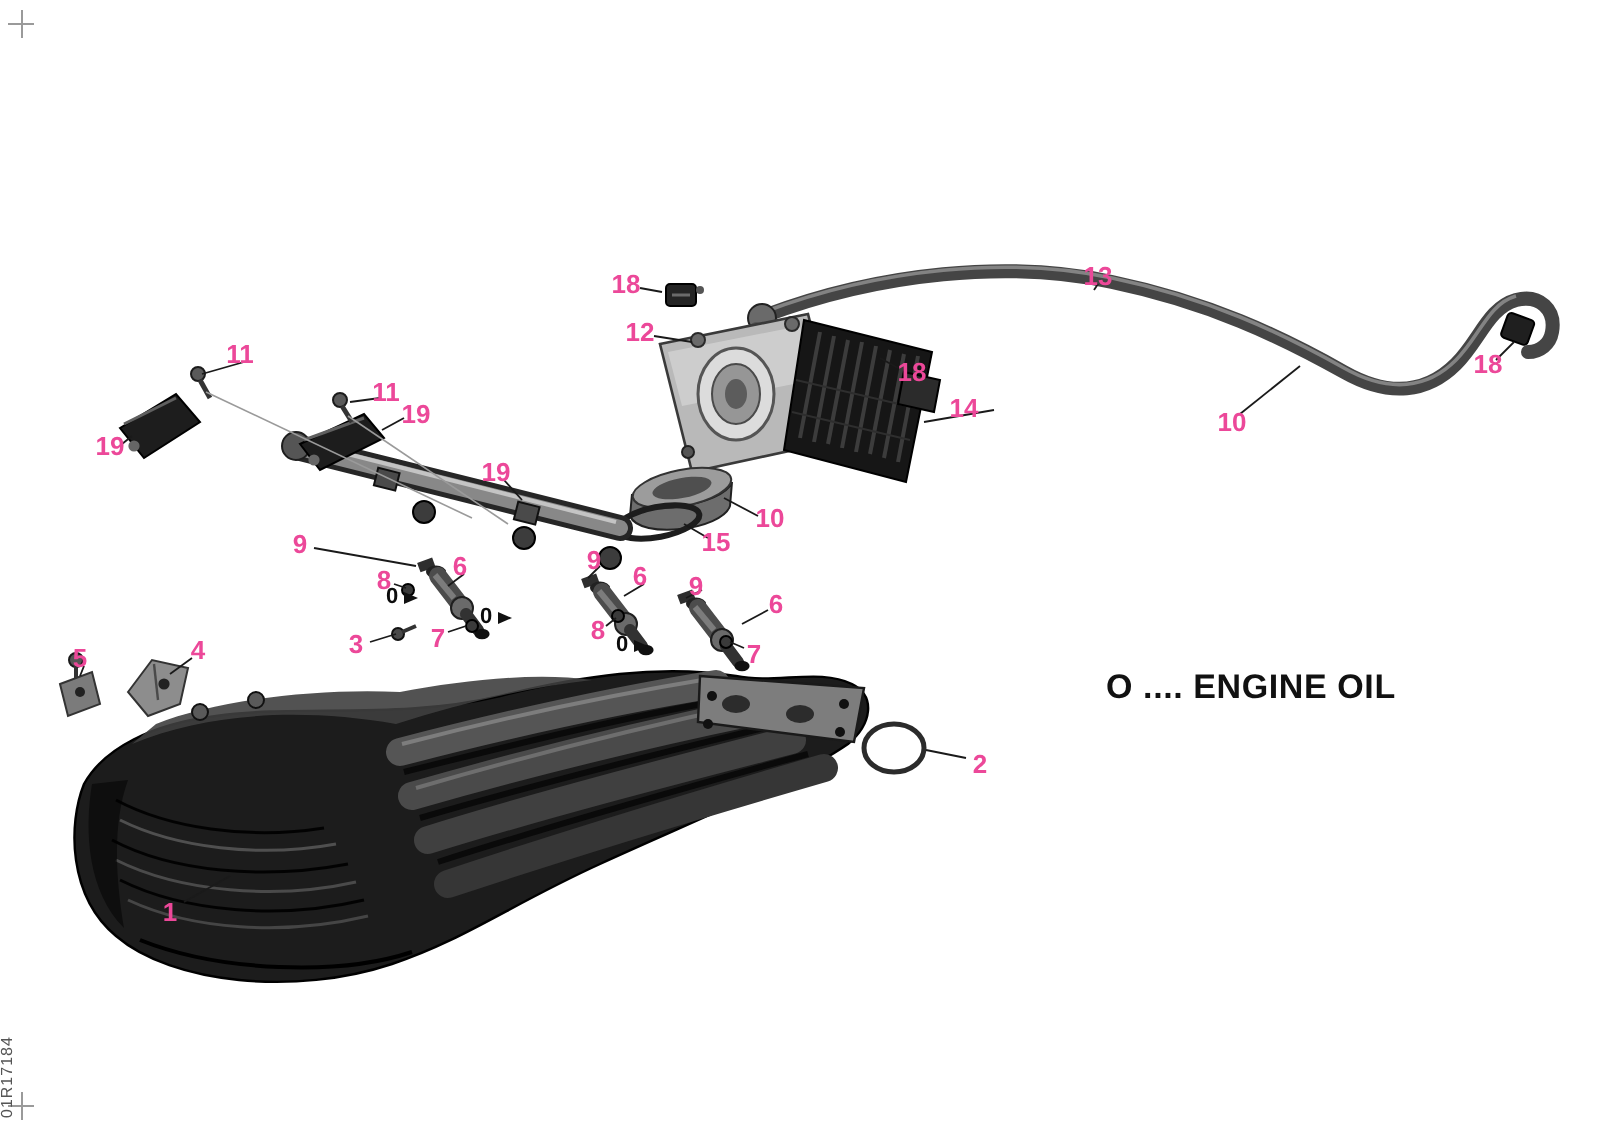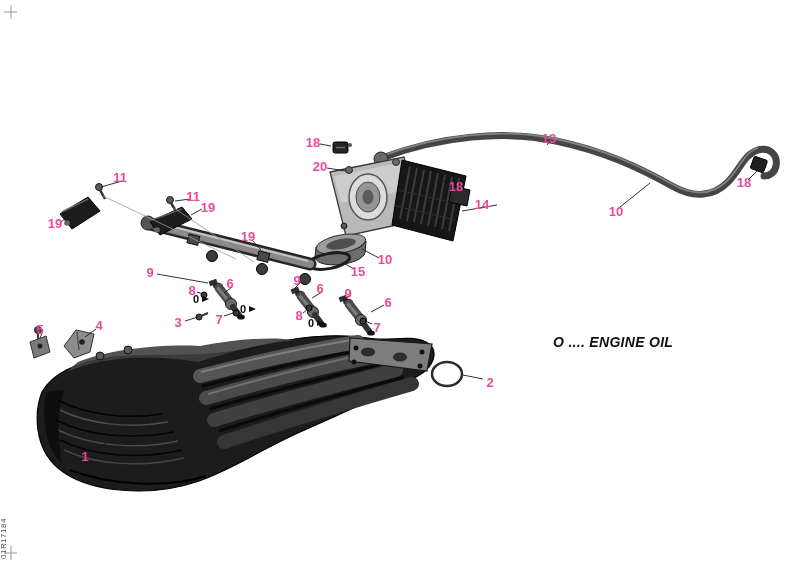--- a/index.html
+++ b/index.html
@@ -12,23 +12,22 @@
     position:absolute;transform:translate(-50%,-50%);
     font-weight:bold;font-size:13px;color:#ec4899;line-height:1;
     white-space:nowrap;
   }
   .oil{
     position:absolute;transform:translate(-50%,-50%);
     font-weight:bold;font-size:11px;color:#0c0c0c;line-height:1;
   }
   .legend{
     position:absolute;left:553px;top:334px;
-    font-weight:bold;font-size:14px;color:#111;letter-spacing:.3px;
+    font-weight:bold;font-size:17px;color:#111;letter-spacing:.3px;
     white-space:nowrap;
-    font-style:italic;
   }
   .doccode{
     position:absolute;left:8px;bottom:6px;
     transform-origin:0 100%;transform:rotate(-90deg);
     font-size:8px;color:#555;letter-spacing:.5px;white-space:nowrap;
   }
 </style>
 </head>
 <body>
 
@@ -252,21 +251,21 @@
   <span class="co" style="left:299px;top:315px">8</span>
   <span class="co" style="left:150px;top:272px">9</span>
   <span class="co" style="left:297px;top:280px">9</span>
   <span class="co" style="left:348px;top:293px">9</span>
   <span class="co" style="left:248px;top:236px">19</span>
   <span class="co" style="left:120px;top:177px">11</span>
   <span class="co" style="left:193px;top:196px">11</span>
   <span class="co" style="left:385px;top:259px">10</span>
   <span class="co" style="left:358px;top:271px">15</span>
   <span class="co" style="left:482px;top:204px">14</span>
-  <span class="co" style="left:320px;top:166px">20</span>
+  <span class="co" style="left:320px;top:166px">12</span>
   <span class="co" style="left:616px;top:211px">10</span>
   <span class="co" style="left:549px;top:138px">13</span>
   <span class="co" style="left:313px;top:142px">18</span>
   <span class="co" style="left:456px;top:186px">18</span>
   <span class="co" style="left:744px;top:182px">18</span>
   <span class="co" style="left:55px;top:223px">19</span>
   <span class="co" style="left:208px;top:207px">19</span>
 
   <span class="oil" style="left:196px;top:299px">0</span>
   <span class="oil" style="left:243px;top:309px">0</span>

